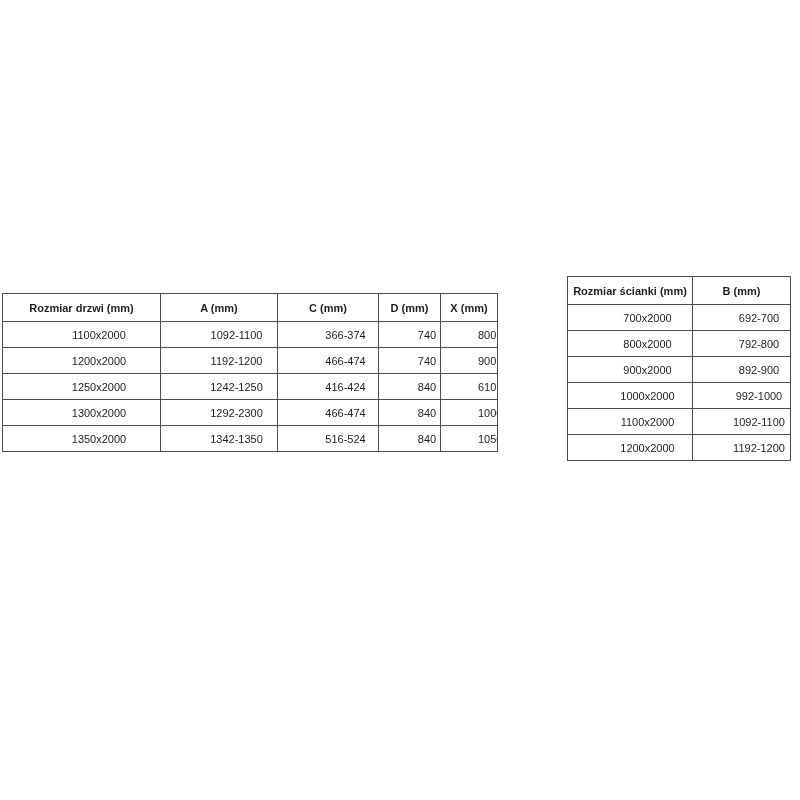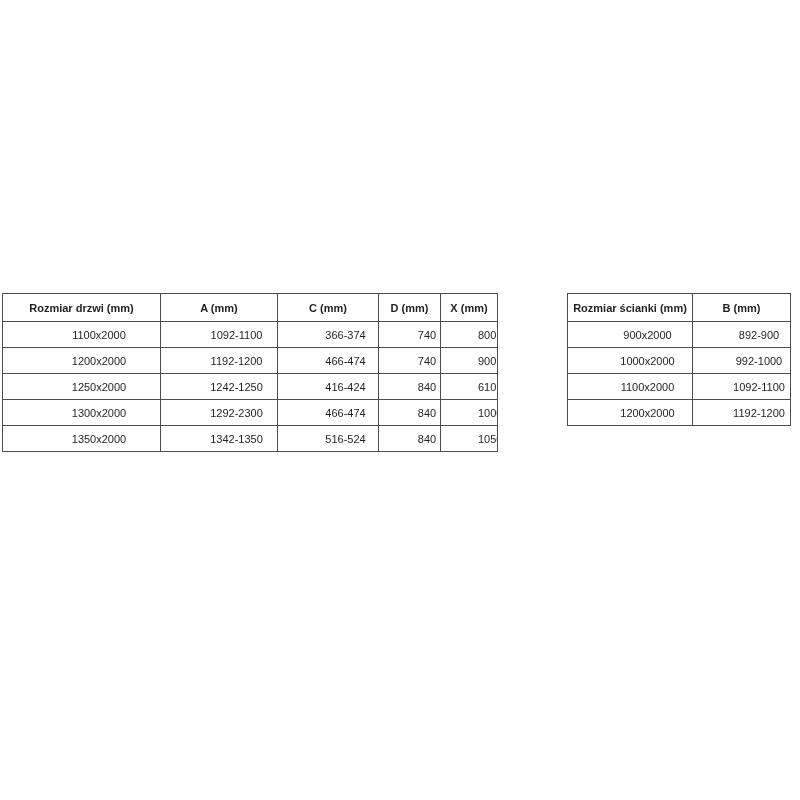--- a/index.html
+++ b/index.html
@@ -35,21 +35,21 @@
     font-weight: bold;
     height: 28px;
     font-size: 11px;
   }
   table.spec td {
     font-weight: normal;
     height: 26px;
     padding-left: 37px;
   }
   #doors-table { left: 2px; top: 293px; width: 495px; }
-  #walls-table { left: 567px; top: 293px; width: 223px; }
+  #walls-table { left: 567px; top: 276px; width: 223px; }
 </style>
 </head>
 <body>
 
 <div class="canvas">
   <table class="spec" id="doors-table">
       <colgroup>
         <col style="width: 158px;">
         <col style="width: 117px;">
         <col style="width: 101px;">
@@ -110,20 +110,28 @@
         <col style="width: 98px;">
       </colgroup>
       <thead>
         <tr>
           <th>Rozmiar ścianki (mm)</th>
           <th>B (mm)</th>
         </tr>
       </thead>
       <tbody>
         <tr>
+          <td>700x2000</td>
+          <td>692-700</td>
+        </tr>
+        <tr>
+          <td>800x2000</td>
+          <td>792-800</td>
+        </tr>
+        <tr>
           <td>900x2000</td>
           <td>892-900</td>
         </tr>
         <tr>
           <td>1000x2000</td>
           <td>992-1000</td>
         </tr>
         <tr>
           <td>1100x2000</td>
           <td>1092-1100</td>

